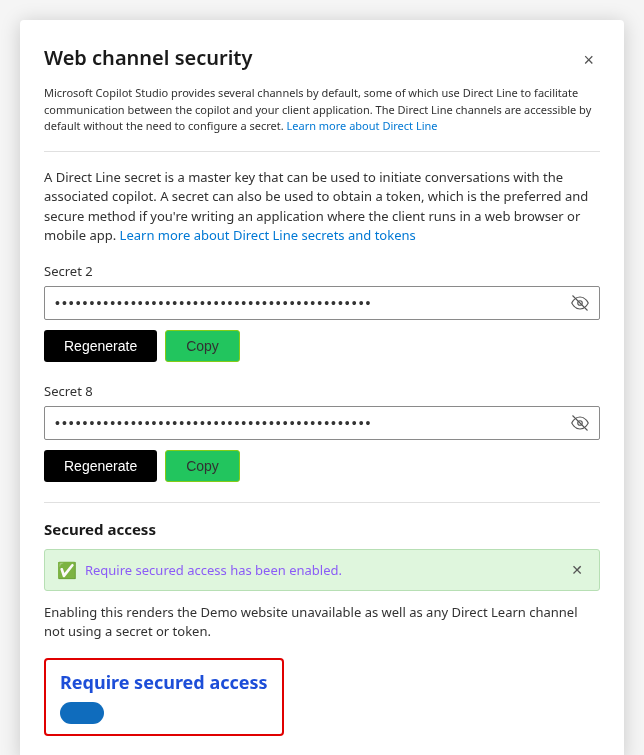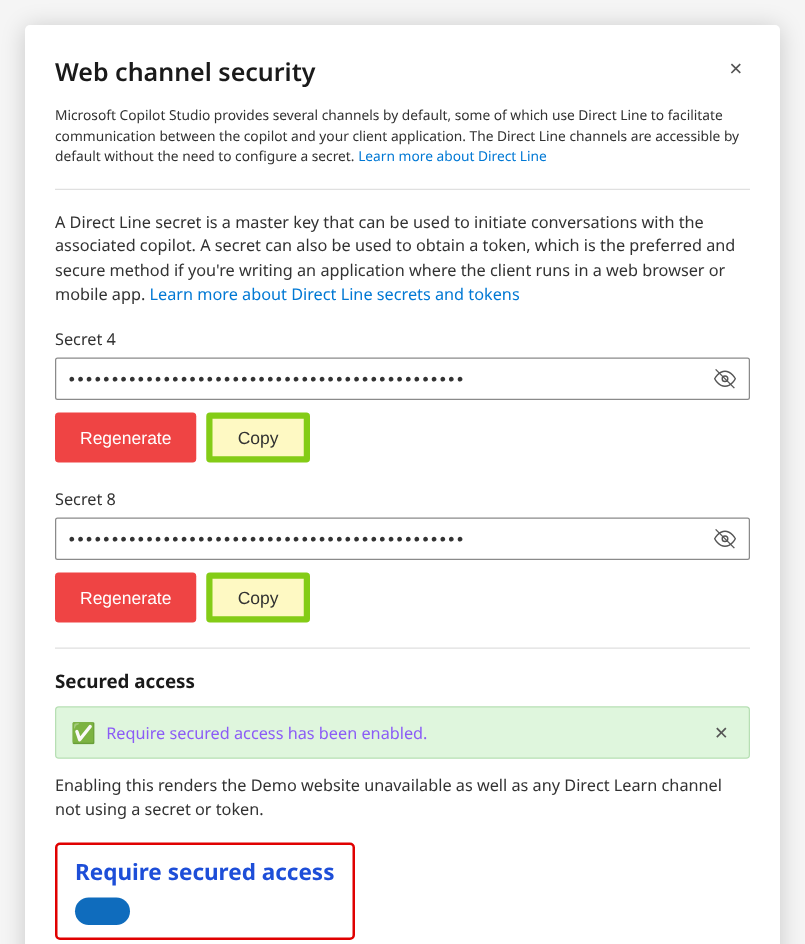--- a/index.html
+++ b/index.html
@@ -17,21 +17,21 @@
       background: #fff;
       width: 620px;
       border-radius: 4px;
       box-shadow: 0 2px 20px rgba(0,0,0,0.18);
       padding: 24px;
       position: relative;
     }
     .dialog-header {
       display: flex;
       justify-content: space-between;
-      align-items: flex-start;
+      align-items: flex-end;
       margin-bottom: 14px;
     }
     .dialog-title {
       font-size: 20px;
       font-weight: 600;
       color: #1a1a1a;
     }
     .close-btn {
       background: none;
       border: none;
@@ -99,33 +99,33 @@
       color: #555;
       display: flex;
       align-items: center;
     }
     .btn-row {
       display: flex;
       gap: 8px;
       margin-bottom: 20px;
     }
     .btn-primary {
-      background: #ef4444;
+      background: #000000;
       color: #fff;
       border: none;
       border-radius: 3px;
       padding: 7px 20px;
       font-size: 14px;
       cursor: pointer;
       font-weight: 500;
     }
     .btn-secondary {
-      background: #fef9c3;
-      color: #323232;
-      border: 5px solid #84cc16;
+      background: #22c55e;
+      color: #323232;
+      border: 1px solid #84cc16;
       border-radius: 3px;
       padding: 7px 20px;
       font-size: 14px;
       cursor: pointer;
     }
     .secured-section { margin-top: 8px; }
     .success-banner {
       display: flex;
       align-items: center;
       background: #dff6dd;
@@ -211,21 +211,21 @@
   </p>
 
   <hr class="divider">
 
   <div class="section">
     <p class="section-desc">
       <span>A Direct Line secret is a master key that can be used to initiate conversations with the associated copilot. A secret can also be used to obtain a token, which is the preferred and secure method if you're writing an application where the client runs in a web browser or mobile app.</span>
       <a class="link" href="#">Learn more about Direct Line secrets and tokens</a>
     </p>
 
-    <div class="field-label">Secret 4</div>
+    <div class="field-label">Secret 2</div>
     <div class="input-wrapper">
       <input class="secret-input" type="password" readonly="" value="••••••••••••••••••••••••••••••••••••••••••••••" style="">
       <button class="eye-icon-btn" title="Show">
         <svg class="eye-svg" viewBox="0 0 24 24">
           <path d="M1 12s4-8 11-8 11 8 11 8-4 8-11 8-11-8-11-8z"></path>
           <circle cx="12" cy="12" r="3"></circle>
           <line x1="2" y1="2" x2="22" y2="22" stroke="#555" stroke-width="1.5"></line>
         </svg>
       </button>
     </div>

